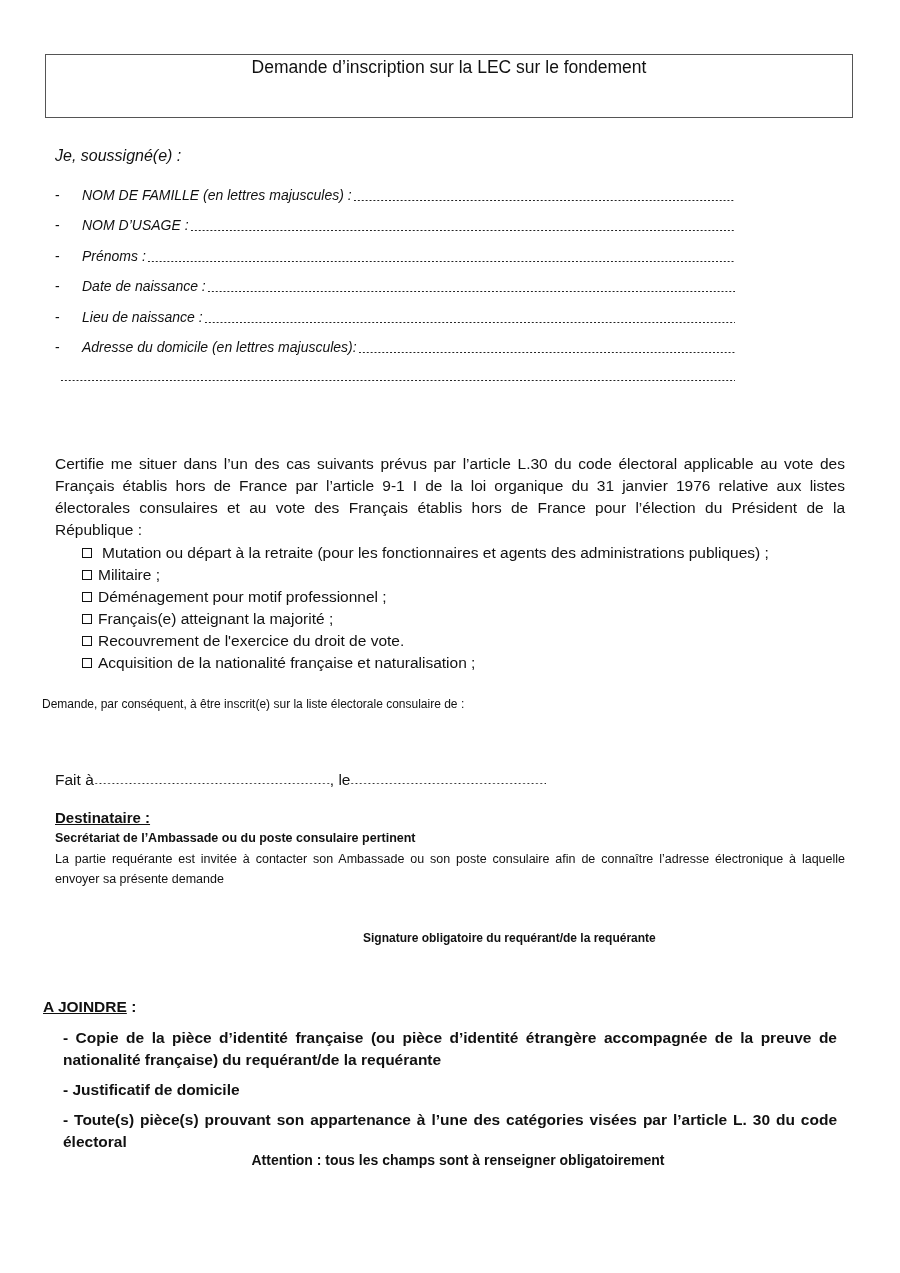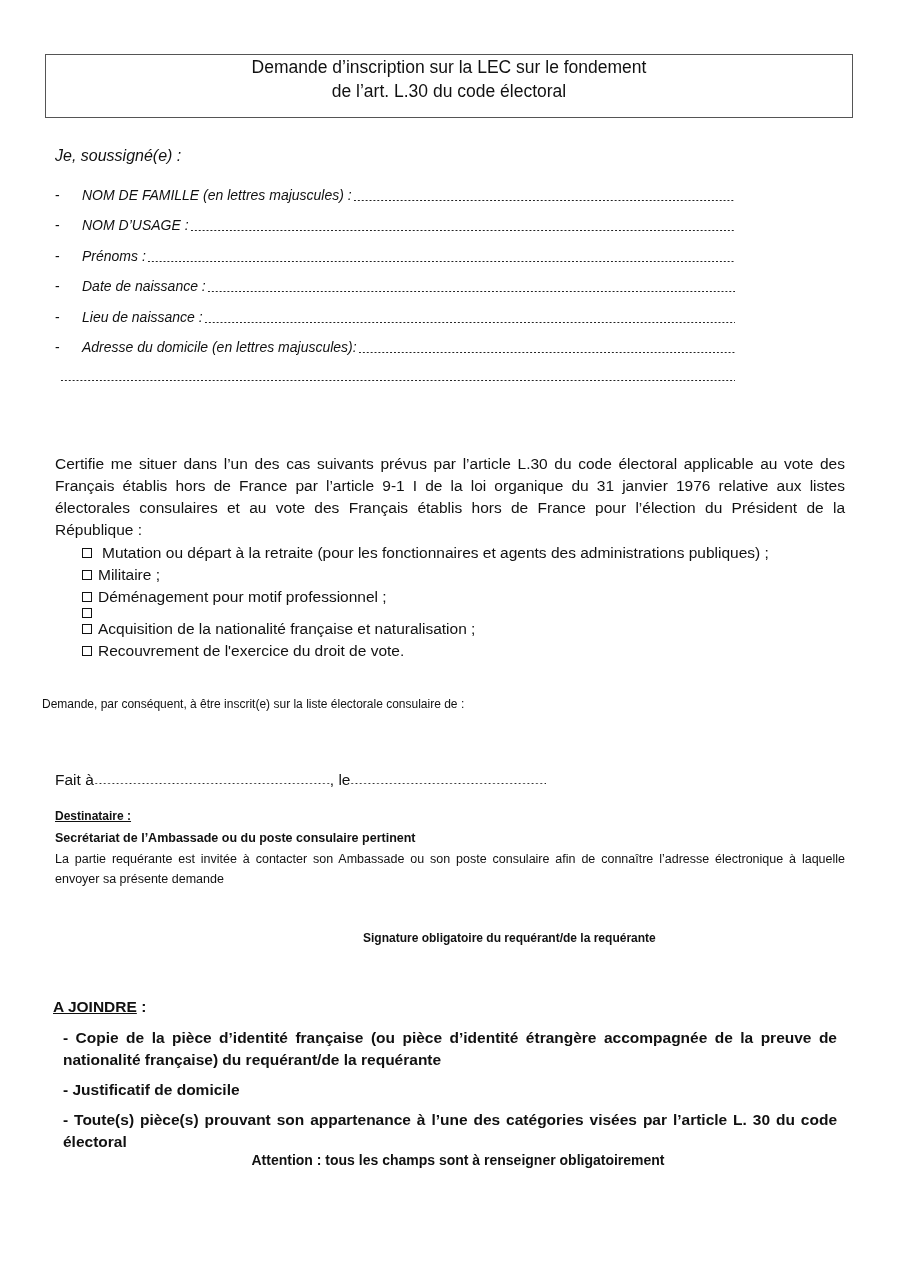--- a/index.html
+++ b/index.html
@@ -52,53 +52,52 @@
   .fait {
     position: absolute; left: 55px; top: 771px; font-size: 15.5px; white-space: nowrap;
     display: flex; align-items: baseline;
   }
   .fait .dots-blank {
     display: inline-block; height: 3px;
     background-image: radial-gradient(circle, #222 0.7px, transparent 1px);
     background-size: 4.3px 3px; background-repeat: repeat-x;
   }
   .dest-title {
-    position: absolute; left: 55px; top: 809px; font-size: 12px; font-weight: bold;
+    position: absolute; left: 55px; top: 809px; font-size: 15px; font-weight: bold;
     text-decoration: underline;
   }
   .dest-sub {
     position: absolute; left: 55px; top: 831px; font-size: 12.5px; font-weight: bold;
   }
   .dest-note {
     position: absolute; left: 55px; top: 849px; width: 790px; font-size: 12.5px;
     line-height: 20px; text-align: justify;
   }
   .signature {
     position: absolute; left: 363px; top: 931px; font-size: 12px; font-weight: bold; white-space: nowrap;
   }
   .joindre-title {
-    position: absolute; left: 53px; top: 998px; font-size: 15.5px; font-weight: bold;
+    position: absolute; left: 43px; top: 998px; font-size: 15.5px; font-weight: bold;
   }
   .joindre-title .u { text-decoration: underline; }
   .joindre-list {
     position: absolute; left: 55px; top: 1019px; width: 790px; font-size: 15.5px;
     font-weight: bold; line-height: 22px; text-align: justify;
   }
   .joindre-list div { margin: 8px; }
   .attention {
     position: absolute; left: 0; width: 900px; top: 1152px; text-align: center;
     font-size: 14px; font-weight: bold; padding-left: 8px;
   }
 </style>
 </head>
 <body>
 
 <div class="title-box">
   <div>Demande d’inscription sur la LEC sur le fondement</div>
-  <div>de l’art. L.30 du code électoral</div>
 </div>
 
 <div class="intro">Je, soussigné(e) :</div>
 
 <div class="field" style="top:187px">
   <span class="dash">-</span>
   <span class="label">NOM DE FAMILLE (en lettres majuscules) :</span>
   <span class="dots"></span>
 </div>
 <div class="field" style="top:217px">
@@ -138,28 +137,29 @@
   <div class="check-item">
     <span class="checkbox"></span>
     <span>Militaire ;</span>
   </div>
   <div class="check-item">
     <span class="checkbox"></span>
     <span>Déménagement pour motif professionnel ;</span>
   </div>
   <div class="check-item">
     <span class="checkbox"></span>
+    <span>Français(e) atteignant la majorité ;</span>
+  </div>
+  <div class="check-item">
+    <span class="checkbox"></span>
+    <span>Recouvrement de l'exercice du droit de vote.</span>
   </div>
   <div class="check-item">
     <span class="checkbox"></span>
     <span>Acquisition de la nationalité française et naturalisation ;</span>
-  </div>
-  <div class="check-item">
-    <span class="checkbox"></span>
-    <span>Recouvrement de l'exercice du droit de vote.</span>
   </div>
 </div>
 
 <div class="demande">Demande, par conséquent, à être inscrit(e) sur la liste électorale consulaire de :</div>
 
 <div class="fait">
   <span>Fait à</span>
   <span class="dots-blank" style="width:236px"></span>
   <span>, le</span>
   <span class="dots-blank" style="width:196px"></span>

